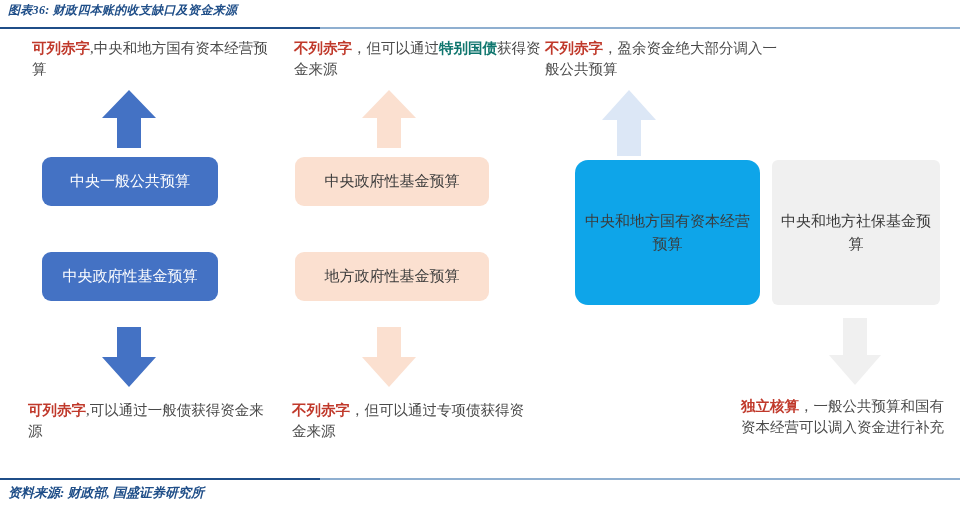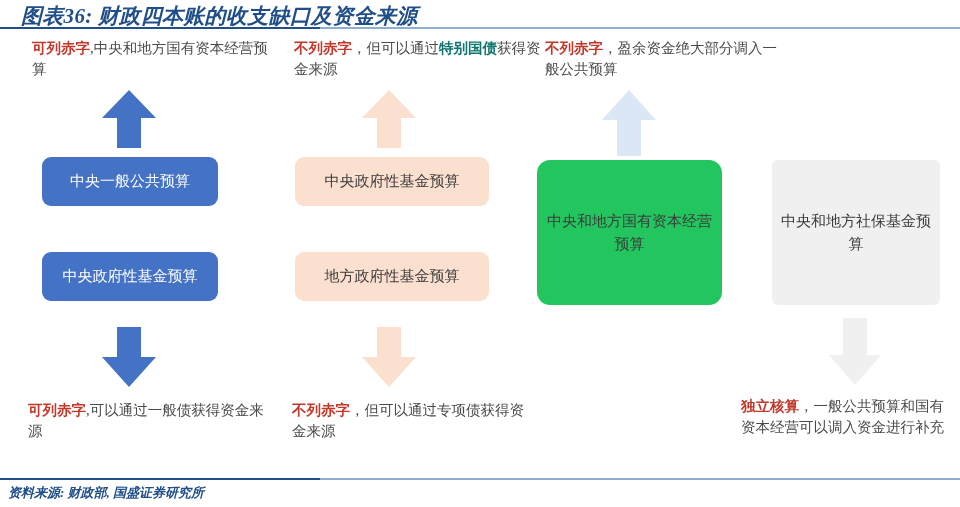--- a/index.html
+++ b/index.html
@@ -16,23 +16,23 @@
   #page {
     position: relative;
     width: 960px;
     height: 507px;
     background: #ffffff;
   }
 
   
   .chart-title {
     position: absolute;
-    left: 21px;
+    left: 8px;
     top: 2px;
-    font-size: 21px;
+    font-size: 12px;
     font-weight: bold;
     font-style: italic;
     color: #1F4E88;
     letter-spacing: 0.3px;
     white-space: nowrap;
   }
   .title-rule {
     position: absolute;
     left: 0px;
     top: 27px;
@@ -113,23 +113,24 @@
     background: #4472C4;
     color: #FFFFFF;
     border-radius: 9px;
   }
   .box-peach {
     background: #FBE0D0;
     color: #3B3B3B;
     border-radius: 9px;
   }
   .box-lightblue {
-    background: #22c55e;
+    background: #0ea5e9;
     color: #3B3B3B;
     border-radius: 13px;
+    margin-left: 38px;
   }
   .box-gray {
     background: #F0F0F0;
     color: #3B3B3B;
     border-radius: 6px;
   }
 
   
   .arrow {
     position: absolute;

